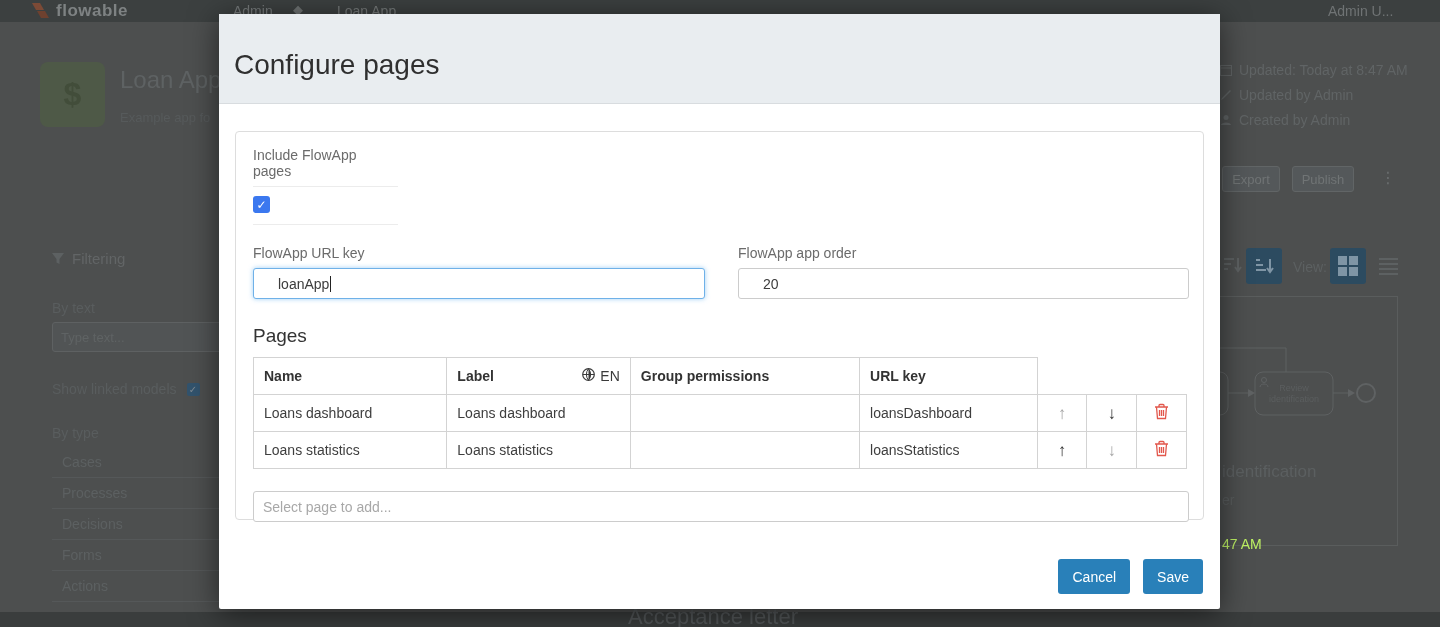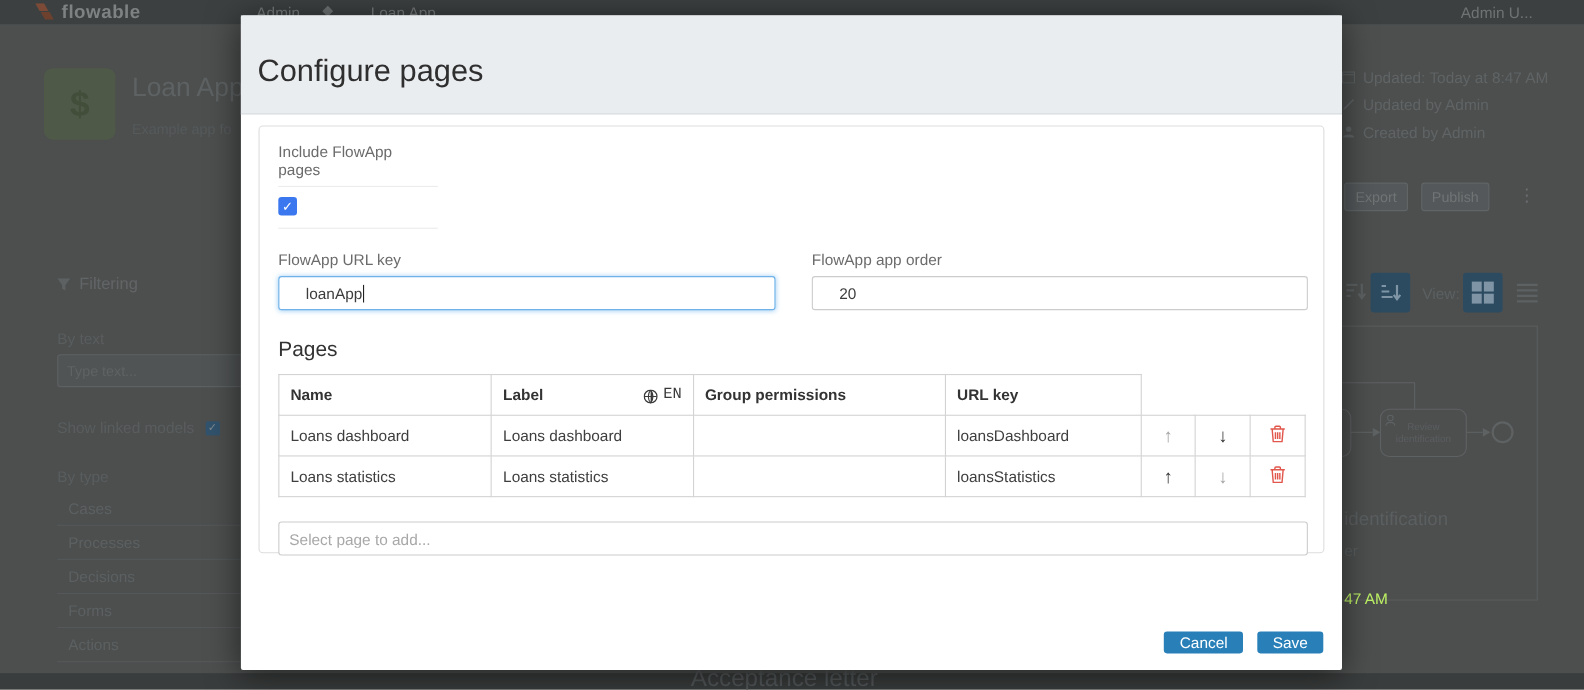--- a/index.html
+++ b/index.html
@@ -64,21 +64,21 @@
   .frag-2 { left:1222px; top:492px; font-size:14px; color:#595d5e; }
   .frag-3 { left:1222px; top:536px; font-size:14px; color:#bef264; }
 
   
   .modal { position:absolute; left:219px; top:14px; width:1001px; height:595px; background:#fff;
     border-radius:2px; box-shadow:0 5px 30px rgba(0,0,0,.55); z-index:10; }
   .modal-header { height:90px; background:#e9edf0; border-bottom:1px solid #d8dcdf;
     display:flex; align-items:center; padding:12px 0 0 15px; }
   .modal-title { font-size:28px; color:#2f2f2f; font-weight:400; }
 
-  .panel { position:absolute; left:16px; top:100px; width:969px; height:389px;
+  .panel { position:absolute; left:16px; top:117px; width:969px; height:389px;
     border:1px solid #ddd; border-radius:4px; padding:15px 16px 0 17px; background:#fff; }
   .form-label { font-size:14px; color:#6b6b6b; }
   .u-line { width:145px; padding-bottom:7px; border-bottom:1px solid #ececec; }
   .cb-row { width:145px; padding:9px 0 11px 0; border-bottom:1px solid #ececec; margin-bottom:20px; }
   .checkbox { width:17px; height:17px; background:#3b78ef; border-radius:3px; color:#fff; font-size:12px;
     display:flex; align-items:center; justify-content:center; }
   .two-col { display:grid; grid-template-columns:452px 451px; column-gap:33px; }
   .two-col .form-label { margin-bottom:7px; }
   .textbox { height:31px; border:1px solid #ccc; border-radius:3px; font-size:14px; color:#3c3c3c;
     display:flex; align-items:center; padding-left:24px; background:#fff; }
@@ -87,31 +87,31 @@
 
   .pages-h { margin-top:26px; font-size:19px; color:#333; font-weight:400; }
   table.pages { border-collapse:collapse; margin-top:10px; font-size:14px; }
   .pages th, .pages td { border:1px solid #d3d3d3; height:37px; padding:0 0 0 10px; text-align:left; }
   .pages th { color:#333; font-weight:bold; }
   .pages td { color:#3e3e3e; }
   .c-name { width:194px; } .c-label { width:184px; } .c-group { width:230px; } .c-url { width:178px; }
   .c-act { width:50px; padding:0 !important; text-align:center !important; }
   th.c-act { border:none; }
   .label-head { display:flex; align-items:center; justify-content:space-between; padding-right:10px; }
-  .lang { display:flex; align-items:flex-end; gap:5px; font-weight:normal; color:#3a3a3a;font-family:Liberation Mono, monospace; }
+  .lang { display:flex; align-items:flex-start; gap:5px; font-weight:normal; color:#3a3a3a; }
   .arrow-btn { background:none; border:none; font-size:17px; font-weight:bold; cursor:pointer; line-height:1; }
   .arrow-btn.enabled { color:#2f2f2f; } .arrow-btn.disabled { color:#a3a3a3; }
   .trash-btn { background:none; border:none; cursor:pointer; }
 
   .add-input { margin-top:22px; width:936px; height:31px; border:1px solid #ccc; border-radius:3px;
     font-size:14px; color:#a16207; padding-left:9px; font-family:inherit; }
   .add-input::placeholder { color:#a8a8a8; }
 
   .modal-footer { position:absolute; right:17px; bottom:15px; display:flex; gap:13px; }
-  .m-btn { height:20px; border:none; border-radius:3px; color:#fff; font-size:14px;
+  .m-btn { height:35px; border:none; border-radius:3px; color:#fff; font-size:14px;
     padding:0 14px; cursor:pointer; font-family:inherit; }
 </style>
 </head>
 <body>
 
 <div class="stage">
 
   <div class="bg-el topbar"></div>
   <svg class="bg-el logo-ic" viewBox="0 0 17 15">
     <polygon points="0,0 8,0 12,7 4,7" fill="#7c4a36"></polygon>

